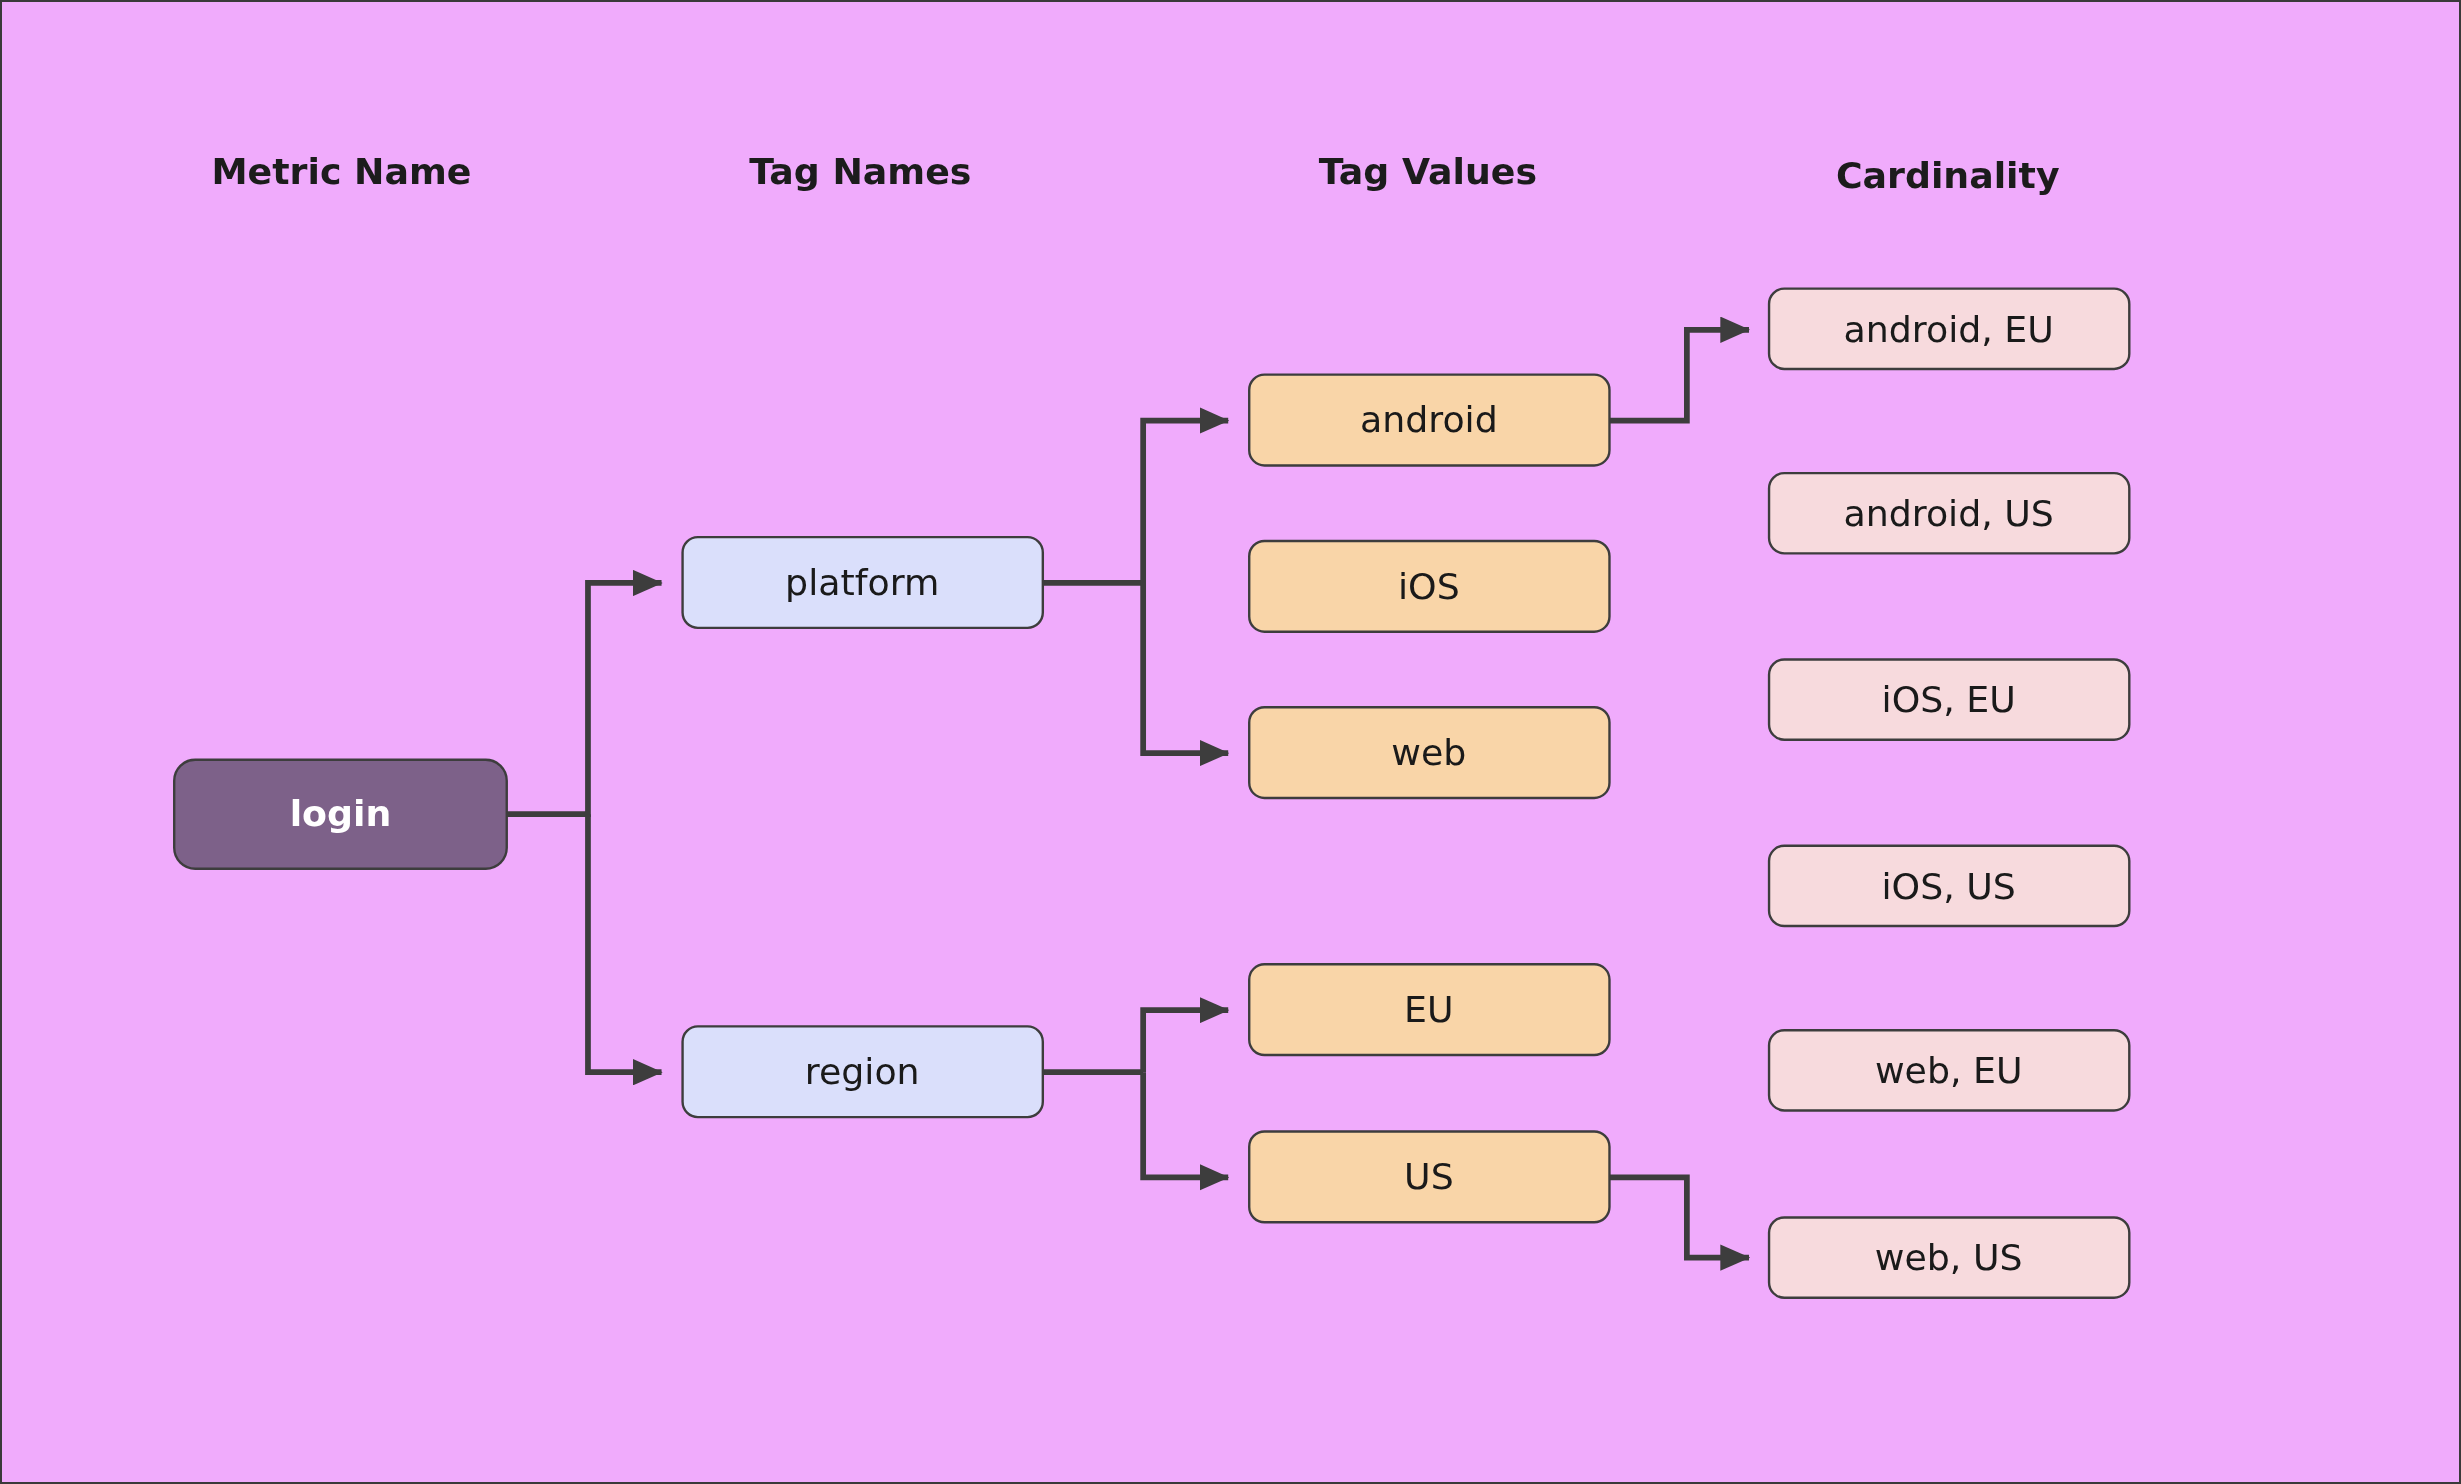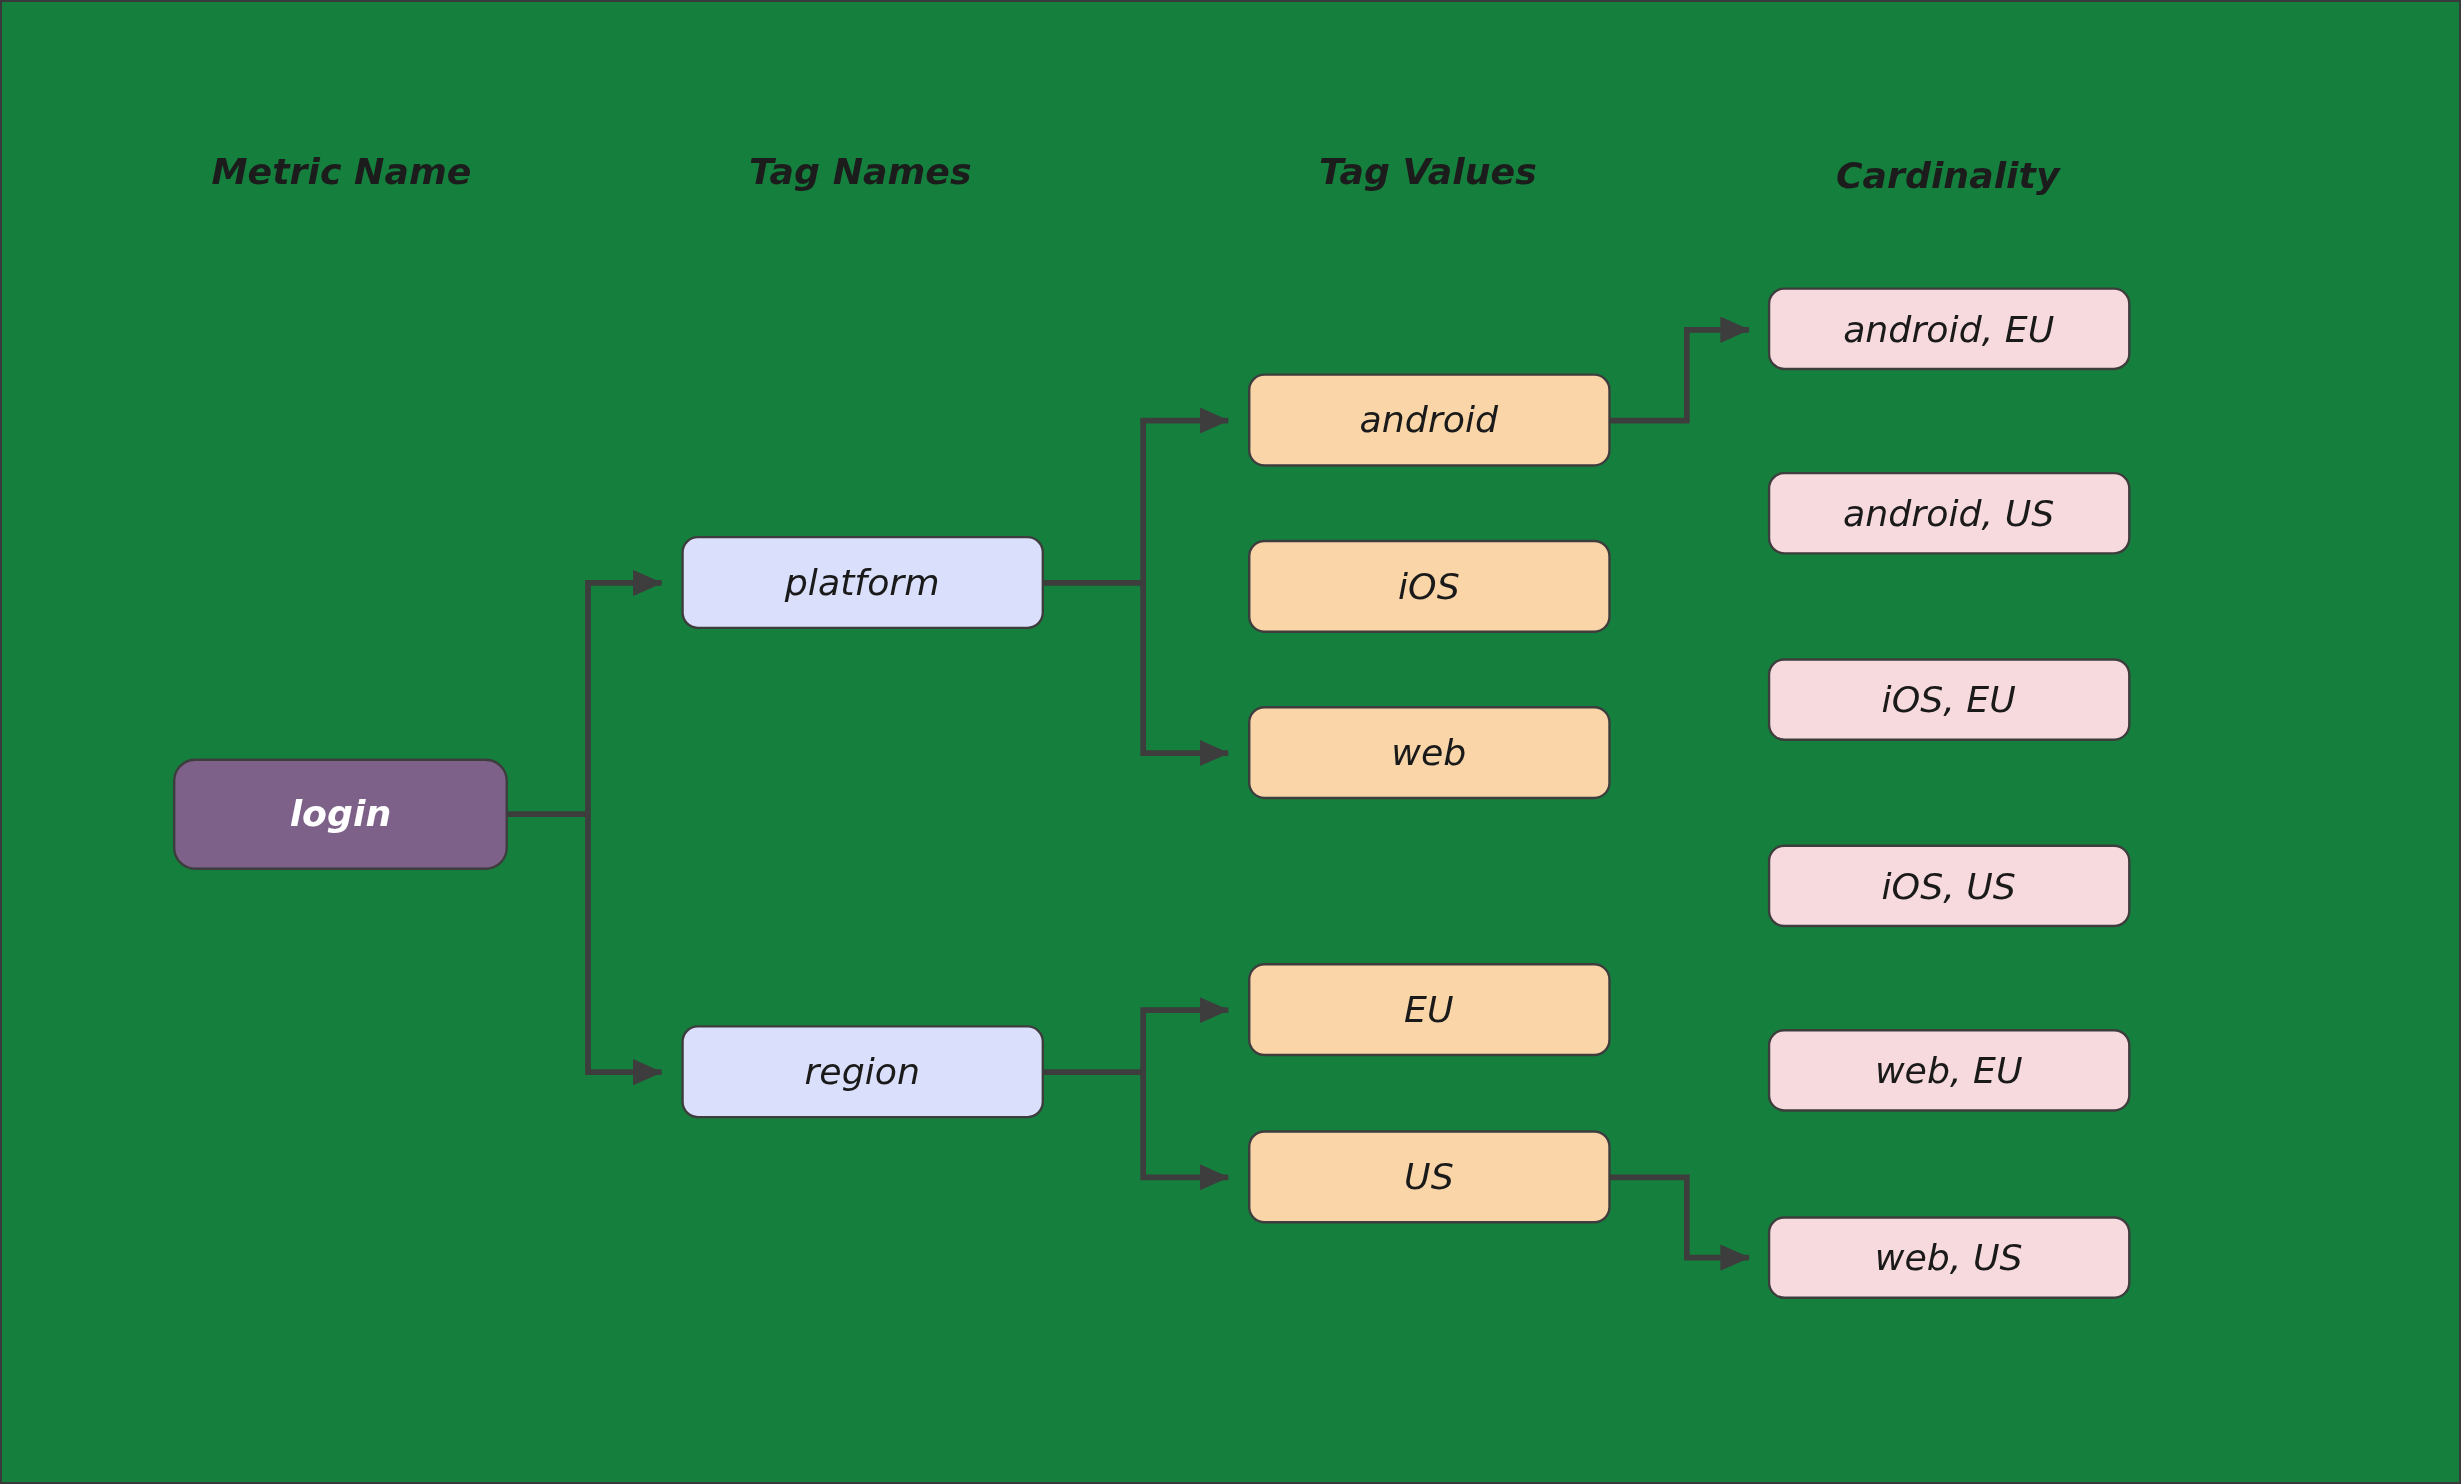--- a/index.html
+++ b/index.html
@@ -5,26 +5,25 @@
 <style>
   html, body {
     margin: 0;
     padding: 0;
     background: #ffffff;
   }
   #page {
     position: relative;
     width: 2461px;
     height: 1484px;
-    background: #15803d;
+    background: #f0abfc;
     box-sizing: border-box;
     border: 2.9px solid #3a3a3a;
     overflow: hidden;
     font-family: "DejaVu Sans", "Liberation Sans", sans-serif;
-    font-style: italic;
   }
   #diagram-svg {
     position: absolute;
     left: 0;
     top: 0;
     width: 2461px;
     height: 1484px;
     display: block;
   }
   .col-header {

